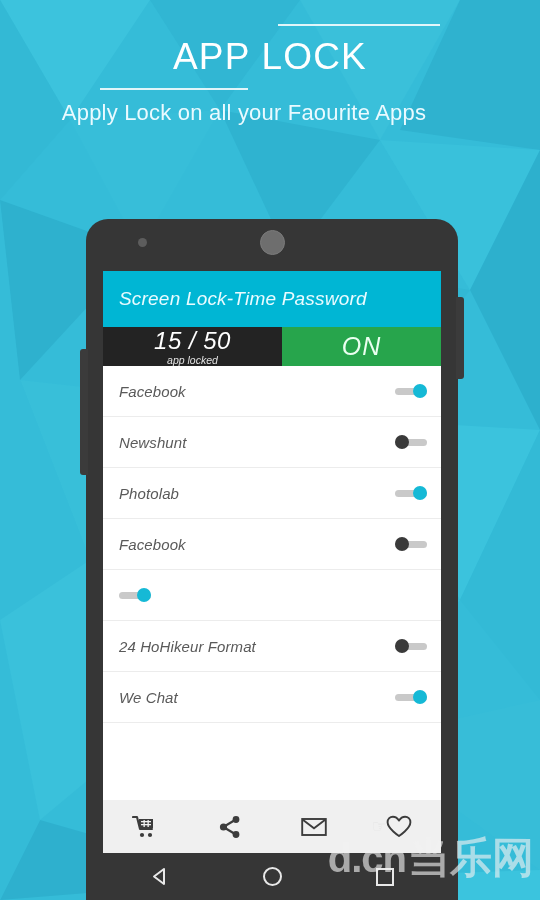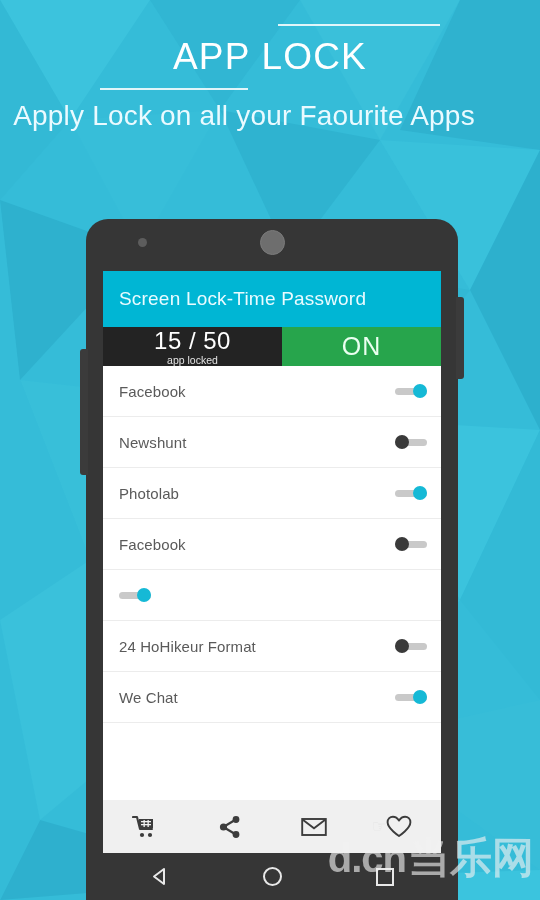--- a/index.html
+++ b/index.html
@@ -39,32 +39,33 @@
     position:absolute; top:36px; left:0; width:540px;
     text-align:center;
     font-size:37px;
     letter-spacing:1.2px;
     color:#ffffff;
     font-weight:400;
   }
   .promo-sub {
     position:absolute; top:100px; left:0; width:488px;
     text-align:center;
-    font-size:28px;
+    font-size:22px;
     color:#eafaff;
     font-weight:400;
     letter-spacing:.2px;
   }
 
   
   .phone {
     position:absolute;
     left:86px; top:219px;
     width:372px; height:681px;
     z-index:6;
+    font-style:italic;
   }
   .phone-body {
     position:absolute; inset:0;
     background:#363636;
     border-radius:22px 22px 0 0;
   }
   
   .btn-vol {
     position:absolute;
     left:-6px; top:130px;

